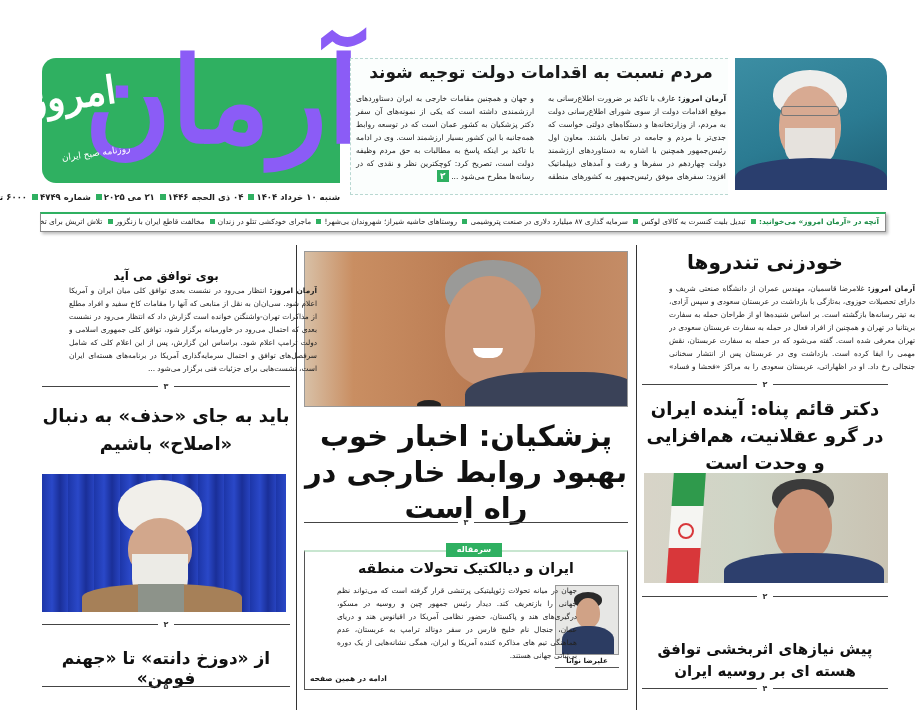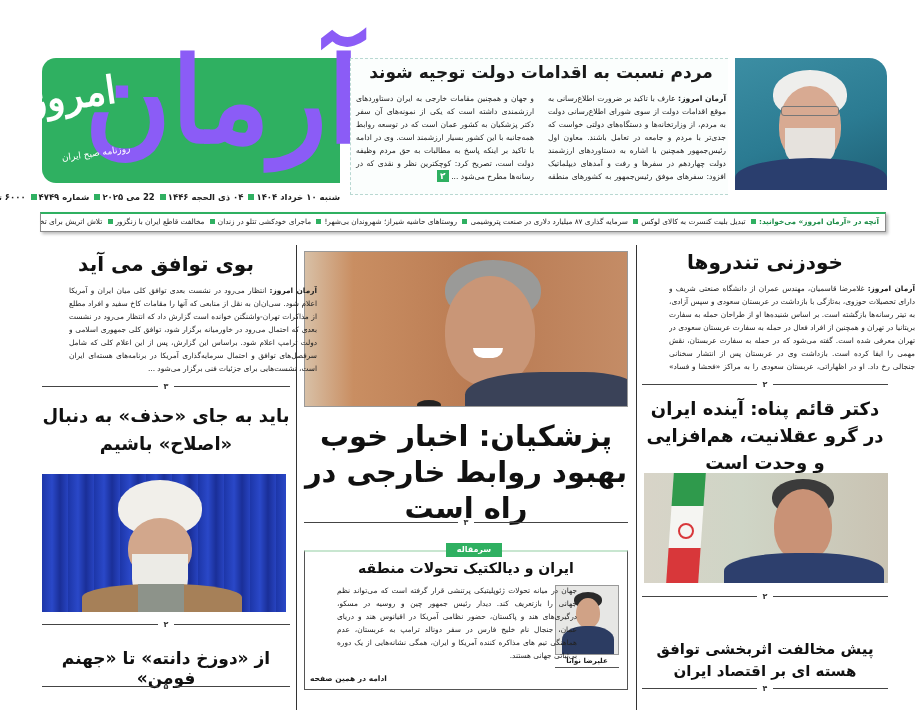--- a/index.html
+++ b/index.html
@@ -44,21 +44,21 @@
 </head>
 <body>
 
 <div class="abs mast-green"></div>
 <div class="abs mast-title">آرمان</div>
 <div class="abs mast-sub">امروز</div>
 <div class="abs mast-tag">روزنامه صبح ایران</div>
 <div class="abs mast-date">
   <span>شنبه ۱۰ خرداد ۱۴۰۴</span><span class="sq"></span>
   <span>۰۴ ذی الحجه ۱۴۴۶</span><span class="sq"></span>
-  <span>22 می ۲۰۲۵</span><span class="sq"></span>
+  <span>۳۱ می ۲۰۲۵</span><span class="sq"></span>
   <span>شماره ۴۷۴۹</span><span class="sq"></span>
   <span>۶۰۰۰ تومان</span>
 </div>
 
 <div class="abs top-box"></div>
 <div class="abs top-title">مردم نسبت به اقدامات دولت توجیه شوند</div>
 <div class="abs top-body">
   <b>آرمان امروز:</b>
   <span>عارف با تاکید بر ضرورت اطلاع‌رسانی به موقع اقدامات دولت از سوی شورای اطلاع‌رسانی دولت به مردم، از وزارتخانه‌ها و دستگاه‌های دولتی خواست که جدی‌تر با مردم و جامعه در تعامل باشند. معاون اول رئیس‌جمهور همچنین با اشاره به دستاوردهای ارزشمند دولت چهاردهم در سفرها و رفت و آمدهای دیپلماتیک افزود: سفرهای موفق رئیس‌جمهور به کشورهای منطقه و جهان و همچنین مقامات خارجی به ایران دستاوردهای ارزشمندی داشته است که یکی از نمونه‌های آن سفر دکتر پزشکیان به کشور عمان است که در توسعه روابط همه‌جانبه با این کشور بسیار ارزشمند است. وی در ادامه با تاکید بر اینکه پاسخ به مطالبات به حق مردم وظیفه دولت است، تصریح کرد: کوچکترین نظر و نقدی که در رسانه‌ها مطرح می‌شود ...</span>
   <span class="pnum">۲</span>
@@ -100,21 +100,21 @@
   <div style="position:absolute;left:34px;top:50px;width:16px;height:16px;border:2px solid #d8373a;border-radius:50%;"></div>
   <div class="face" style="left:128px;top:6px;width:62px;height:36px;background:#3b3b3b;"></div>
   <div class="face" style="left:130px;top:16px;width:58px;height:72px;background:#c99276;"></div>
   <div style="position:absolute;left:80px;top:80px;width:160px;height:40px;background:#2d3f6d;border-radius:45% 45% 0 0;"></div>
 </div>
 <div class="abs sep" style="left:642px;top:590px;width:246px;">
     <span class="ln"></span>
     <span class="n">۲</span>
     <span class="ln"></span>
   </div>
-<div class="abs h-title" style="left:642px;top:638px;width:246px;font-size:15px;line-height:22px;">پیش مخالفت اثربخشی توافق هسته ای بر اقتصاد ایران</div>
+<div class="abs h-title" style="left:642px;top:638px;width:246px;font-size:15px;line-height:22px;">پیش نیازهای اثربخشی توافق هسته ای بر روسیه ایران</div>
 <div class="abs sep" style="left:642px;top:682px;width:246px;">
     <span class="ln"></span>
     <span class="n">۴</span>
     <span class="ln"></span>
   </div>
 
 <div class="abs photo" style="left:304px;top:251px;width:324px;height:156px;background:linear-gradient(90deg,#d8c0a6 0%,#c98e62 15%,#b97a52 55%,#c48c66 100%);border:1px solid #999;">
   <div class="face" style="left:140px;top:8px;width:96px;height:60px;background:#9a9a98;"></div>
   <div class="face" style="left:140px;top:24px;width:90px;height:110px;background:#c99677;"></div>
   <div style="position:absolute;left:168px;top:96px;width:30px;height:10px;background:#fff;border-radius:0 0 12px 12px;"></div>
@@ -133,21 +133,21 @@
 <div class="abs h-title" style="left:310px;top:560px;width:312px;font-size:14px;">ایران و دیالکتیک تحولات منطقه</div>
 <div class="abs photo" style="left:555px;top:585px;width:64px;height:70px;background:#e7e7e5;border:1px solid #999;">
   <div class="face" style="left:18px;top:6px;width:28px;height:16px;background:#2a2a2a;"></div>
   <div class="face" style="left:20px;top:12px;width:24px;height:30px;background:#d0a286;"></div>
   <div style="position:absolute;left:6px;top:40px;width:52px;height:30px;background:#2c3c62;border-radius:45% 45% 0 0;"></div>
 </div>
 <div class="abs" style="left:555px;top:657px;width:64px;font-size:7px;font-weight:bold;text-align:center;direction:rtl;border-bottom:1px solid #555;padding-bottom:2px;">علیرضا نوانا</div>
 <div class="abs body-text" style="left:310px;top:584px;width:240px;height:84px;overflow:hidden;">جهان در میانه تحولات ژئوپلیتیکی پرتنشی قرار گرفته است که می‌تواند نظم جهانی را بازتعریف کند. دیدار رئیس جمهور چین و روسیه در مسکو، درگیری‌های هند و پاکستان، حضور نظامی آمریکا در اقیانوس هند و دریای عمان، جنجال نام خلیج فارس در سفر دونالد ترامپ به عربستان، عدم هماهنگی تیم های مذاکره کننده آمریکا و ایران، همگی نشانه‌هایی از یک دوره بی‌ثباتی جهانی هستند.</div>
 <div class="abs" style="left:310px;top:674px;width:100px;font-size:7.5px;font-weight:bold;direction:rtl;text-align:left;">ادامه در همین صفحه</div>
 
-<div class="abs h-title" style="left:42px;top:252px;width:248px;font-size:20px;">بوی توافق می آید</div>
+<div class="abs h-title" style="left:42px;top:269px;width:248px;font-size:12px;">بوی توافق می آید</div>
 <div class="abs body-text" style="left:42px;top:284px;width:248px;height:92px;overflow:hidden;">
   <b>آرمان امروز:</b>
   <span>انتظار می‌رود در نشست بعدی توافق کلی میان ایران و آمریکا اعلام شود. سی‌ان‌ان به نقل از منابعی که آنها را مقامات کاخ سفید و افراد مطلع از مذاکرات تهران-واشنگتن خوانده است گزارش داد که انتظار می‌رود در نشست بعدی که احتمال می‌رود در خاورمیانه برگزار شود، توافق کلی جمهوری اسلامی و دولت ترامپ اعلام شود. براساس این گزارش، پس از این اعلام کلی که شامل سرفصل‌های توافق و احتمال سرمایه‌گذاری آمریکا در برنامه‌های هسته‌ای ایران است، نشست‌هایی برای جزئیات فنی برگزار می‌شود ...</span>
 </div>
 <div class="abs sep" style="left:42px;top:380px;width:248px;">
     <span class="ln"></span>
     <span class="n">۳</span>
     <span class="ln"></span>
   </div>
 <div class="abs h-title" style="left:42px;top:402px;width:248px;font-size:18px;line-height:28px;">باید به جای «حذف» به دنبال «اصلاح» باشیم</div>

